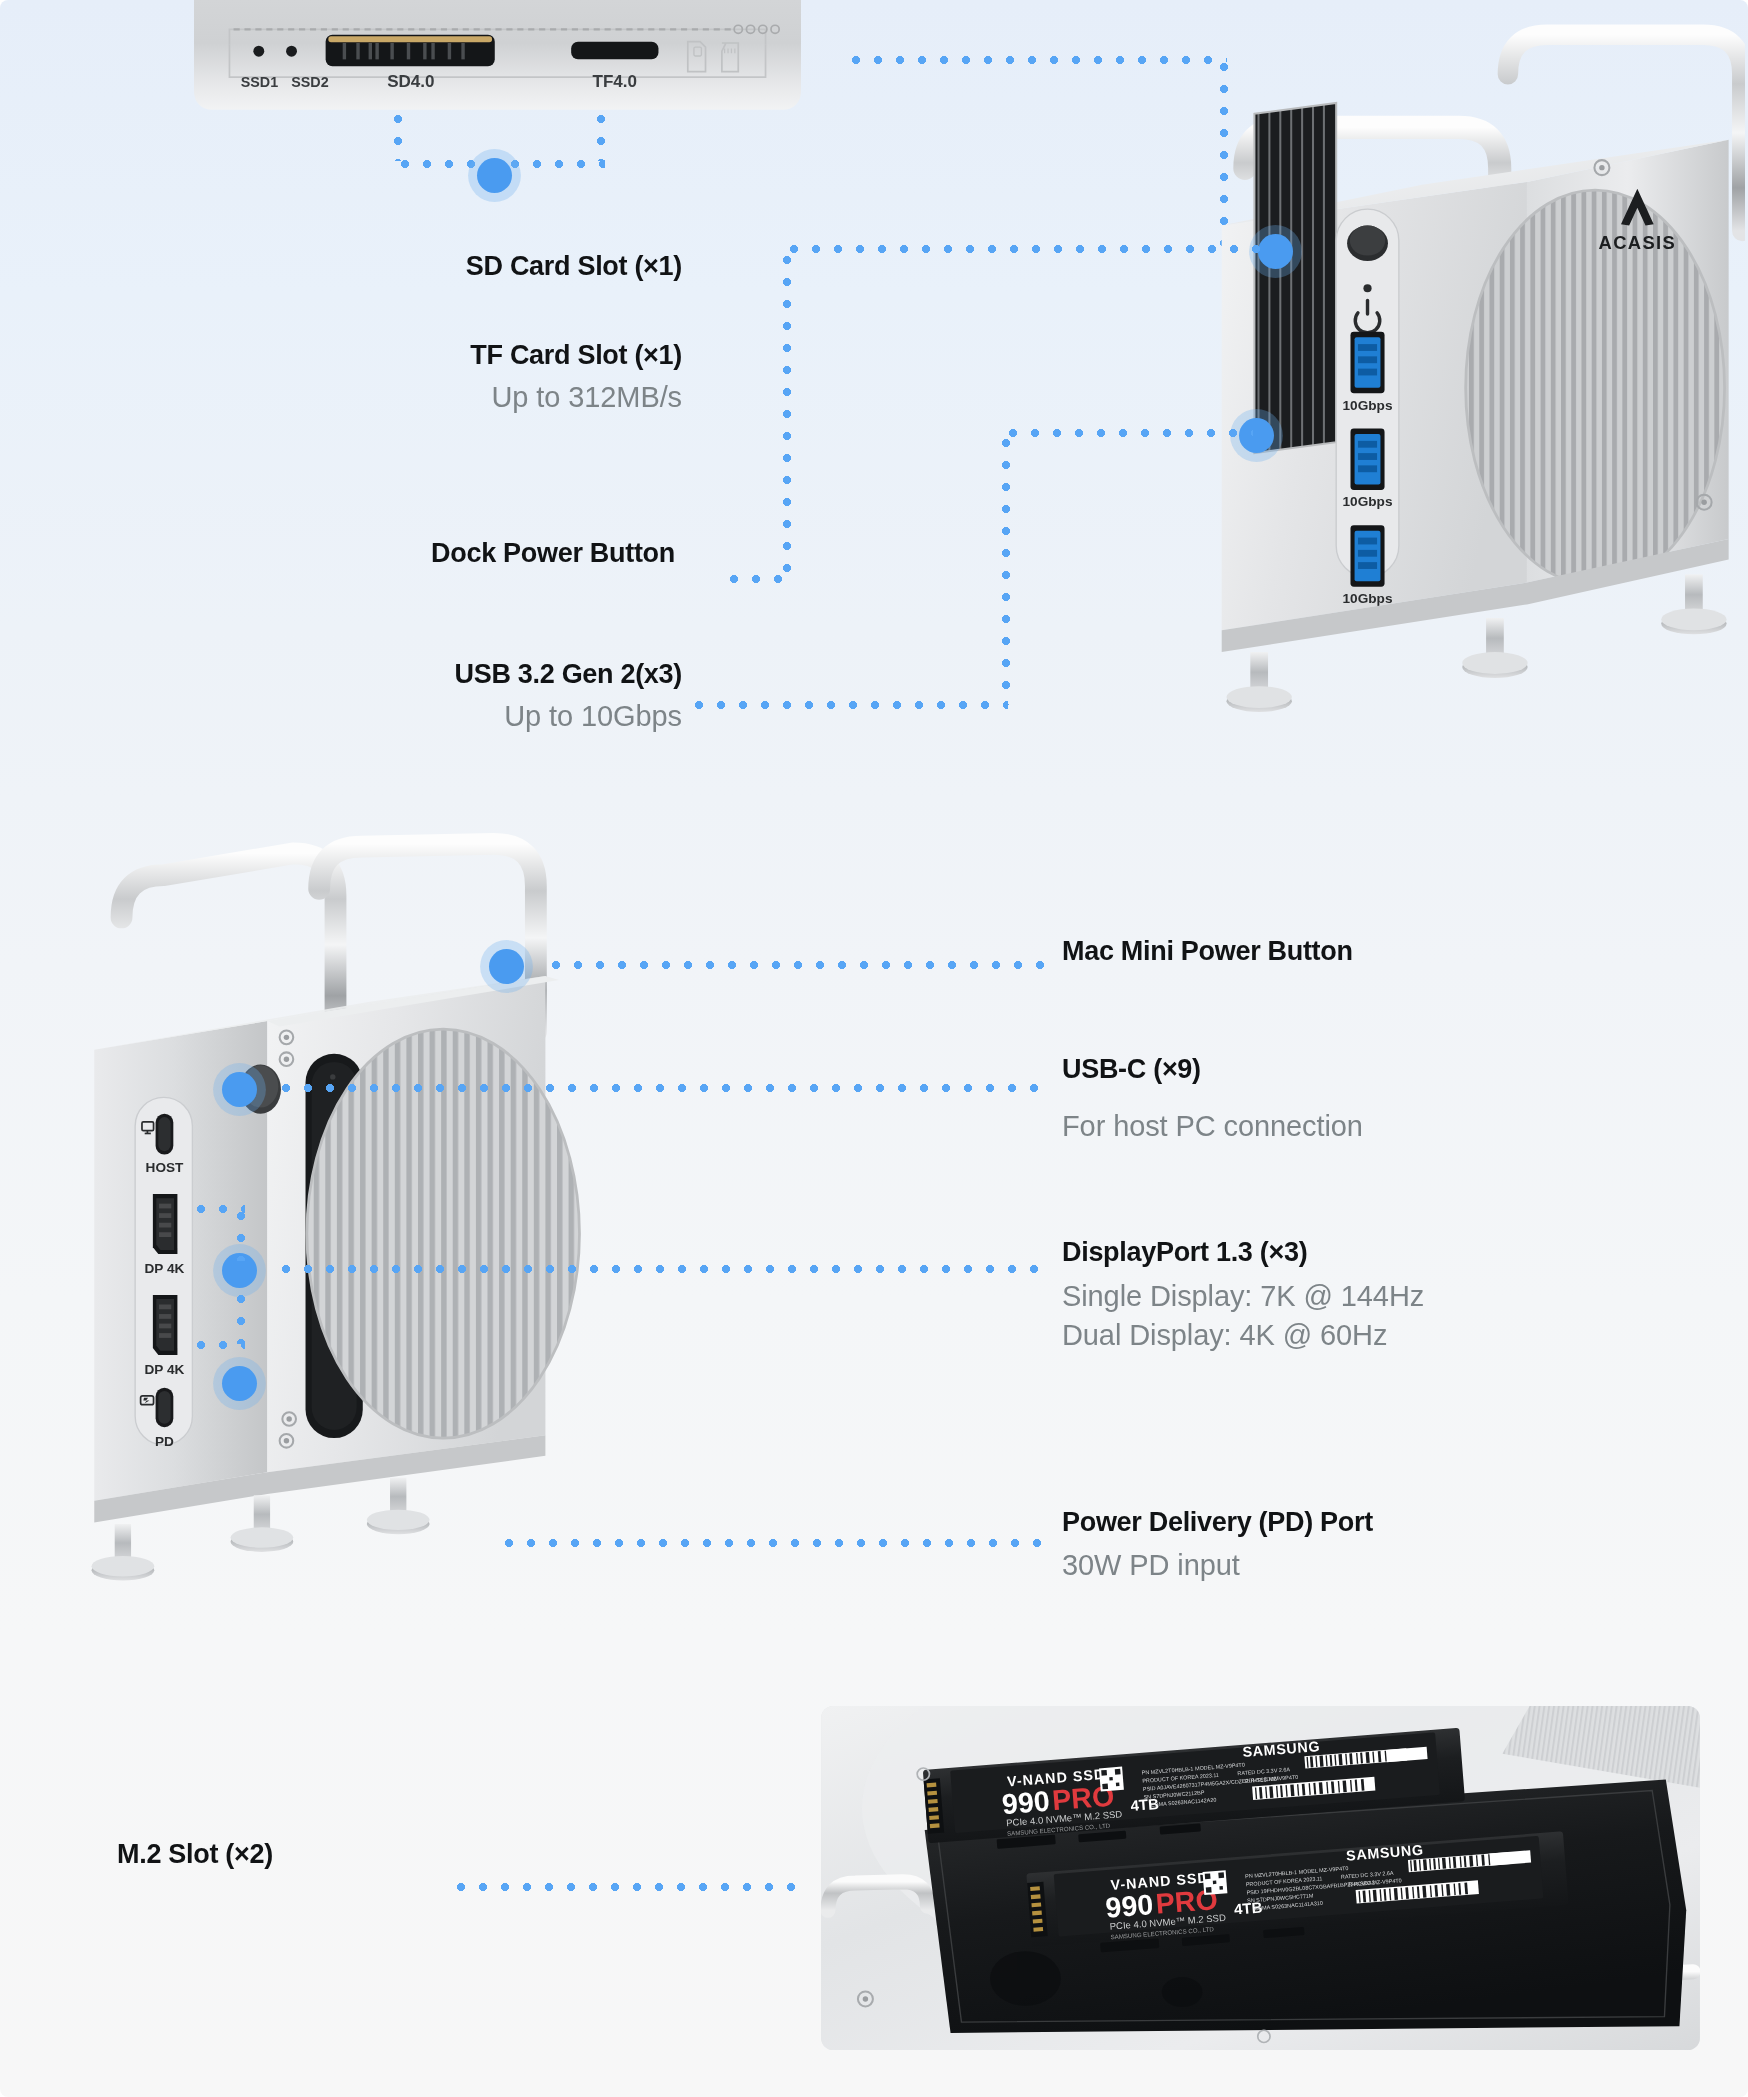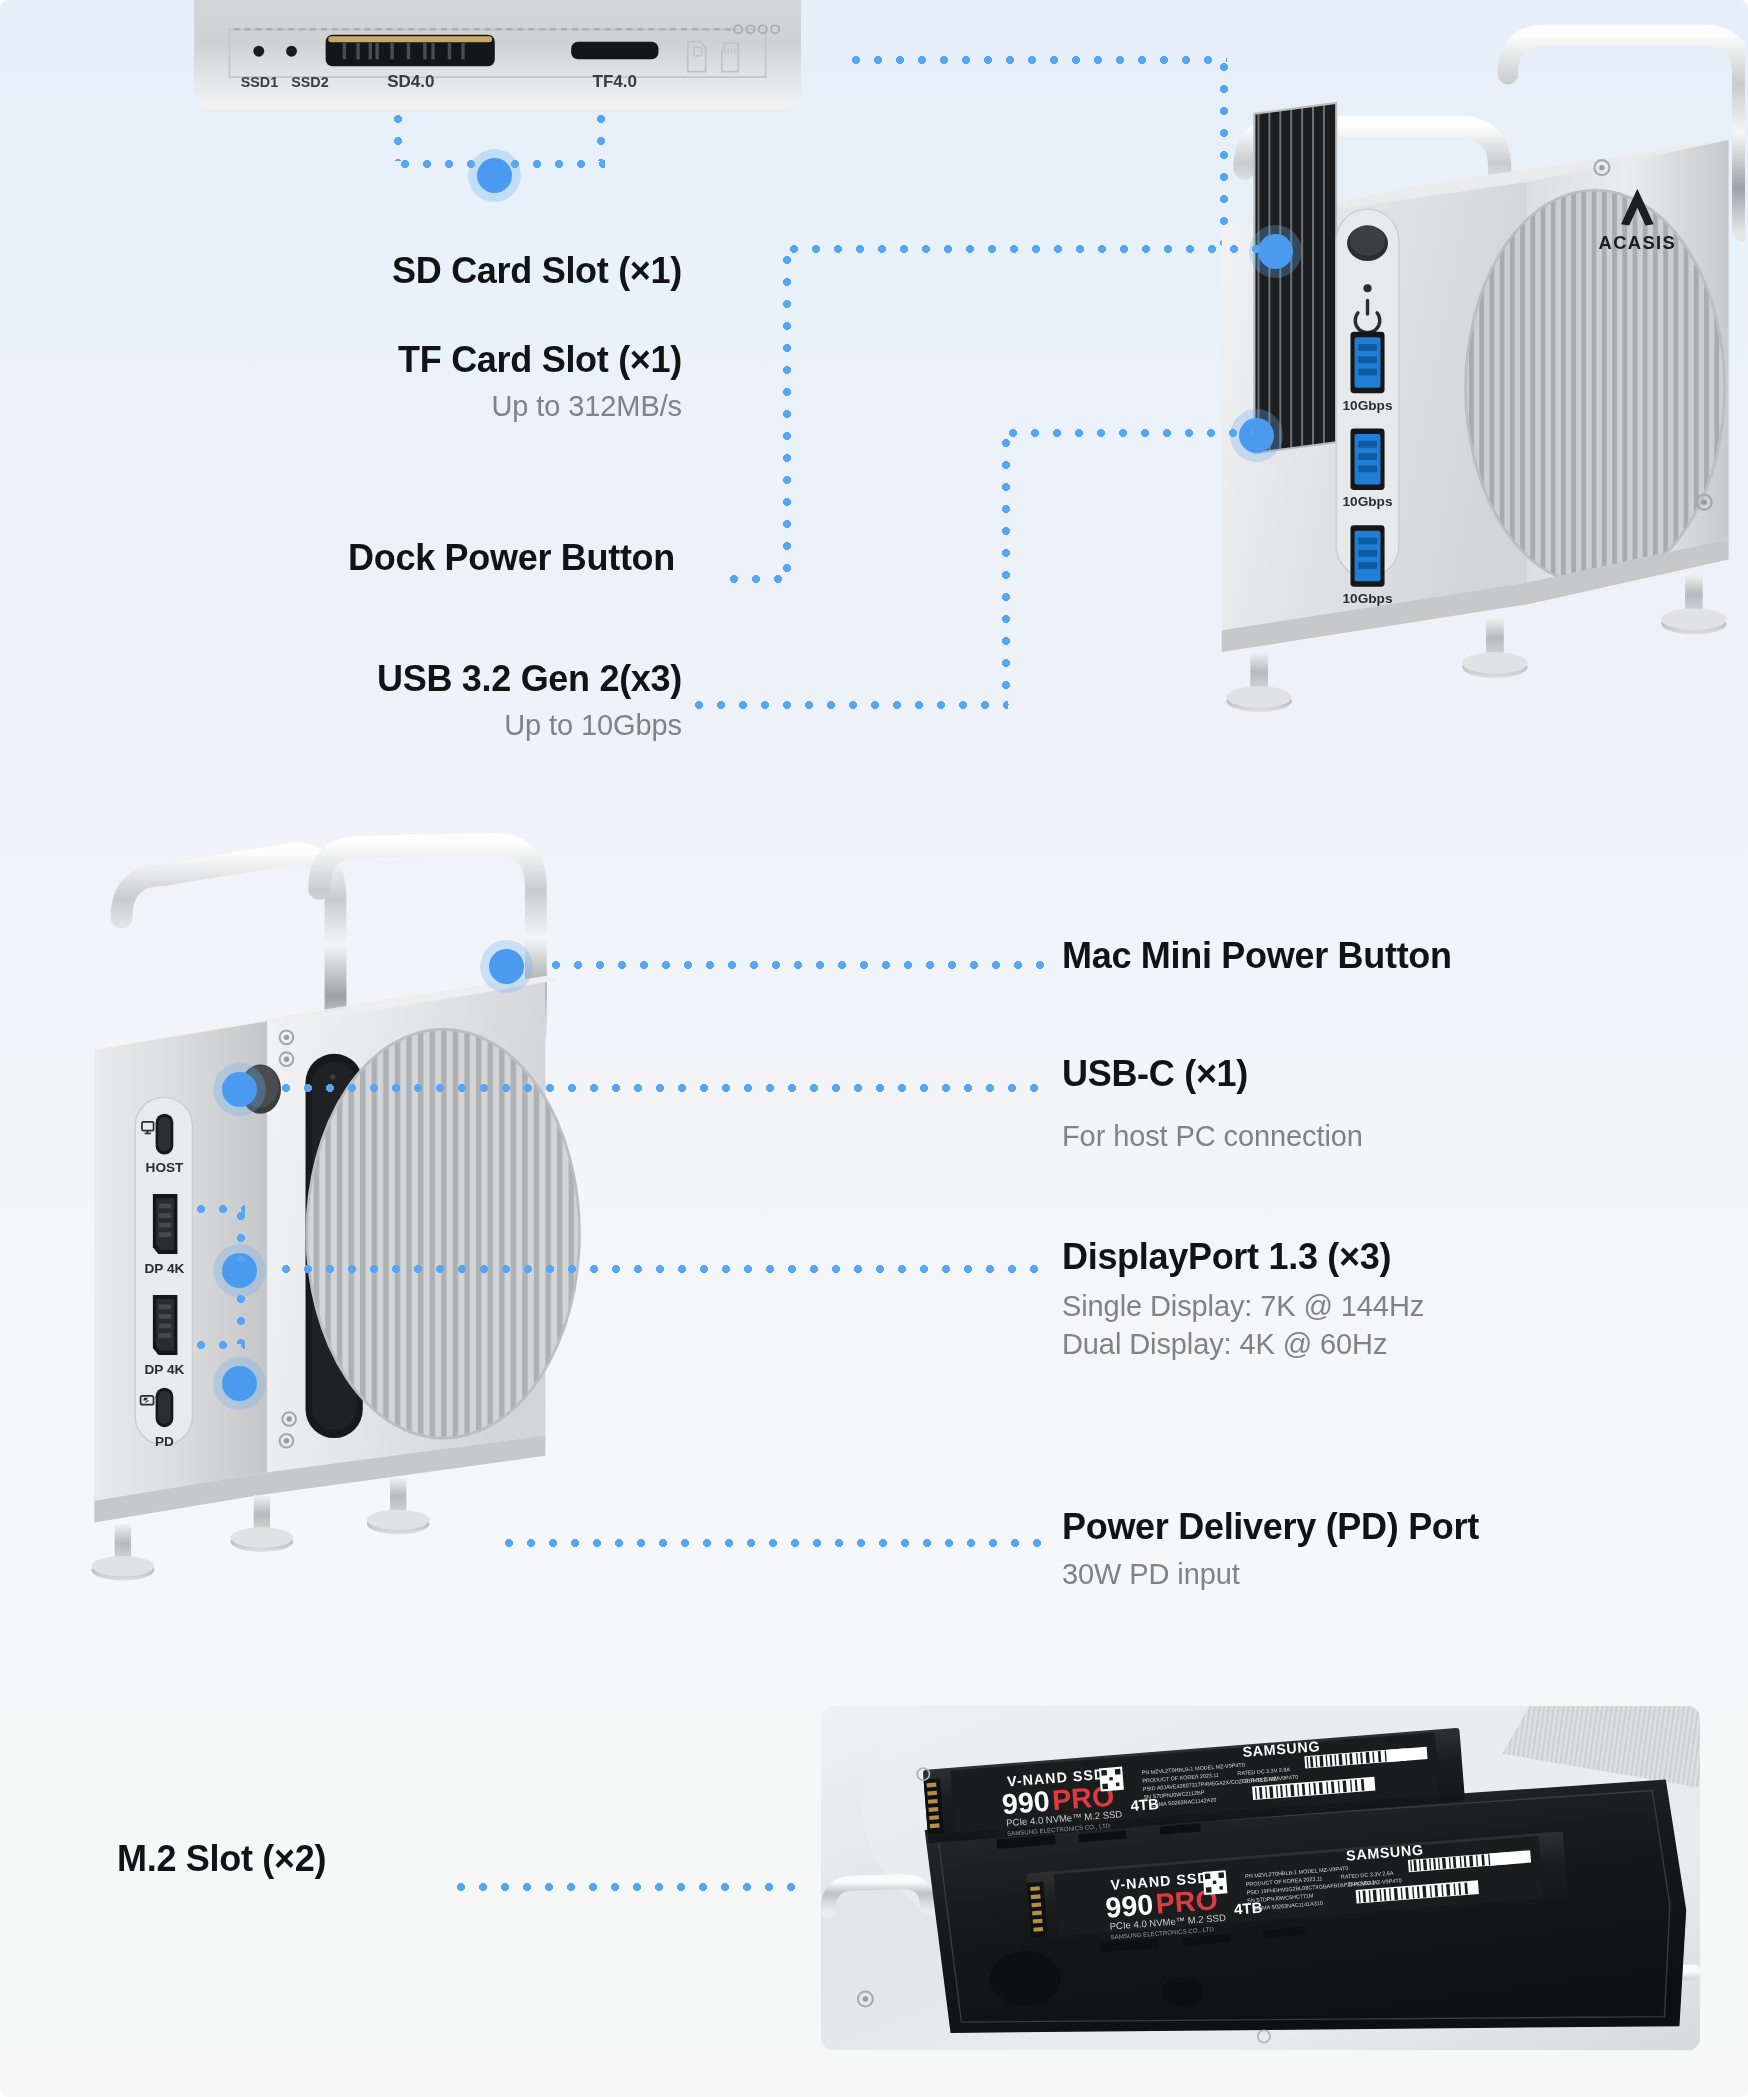--- a/index.html
+++ b/index.html
@@ -19,21 +19,21 @@
         #e9f1fa 14%,
         #edf2f8 30%,
         #f1f4f8 46%,
         #f4f6f8 62%,
         #f6f7f8 78%,
         #f7f7f7 100%);
   }
 
   
   .t-title {
-    font-size:36px;
+    font-size:27px;
     font-weight:700;
     color:#111315;
     letter-spacing:-0.3px;
     white-space:nowrap;
     line-height:1.05;
   }
   .t-sub {
     font-size:29px;
     font-weight:400;
     color:#7d8488;
@@ -470,21 +470,21 @@
   <div class="dots-v" style="left:237px; top:1288px; height:56px;"></div>
   <div class="dots-h" style="left:190px; top:1341px; width:55px;"></div>
 
   <div class="dots-h" style="left:498px; top:1539px; width:552px;"></div>
 
   <div class="blk" style="left:1062px; top:937px;">
     <div class="t-title">Mac Mini Power Button</div>
   </div>
 
   <div class="blk" style="left:1062px; top:1055px;">
-    <div class="t-title">USB-C (×1)</div>
+    <div class="t-title">USB-C (×9)</div>
     <div class="t-sub" style="margin-top:28px;">For host PC connection</div>
   </div>
 
   <div class="blk" style="left:1062px; top:1238px;">
     <div class="t-title">DisplayPort 1.3 (×3)</div>
     <div class="t-sub" style="margin-top:15px;">Single Display: 7K @ 144Hz</div>
     <div class="t-sub" style="margin-top:6.8px;">Dual Display: 4K @ 60Hz</div>
   </div>
 
   <div class="blk" style="left:1062px; top:1508px;">

